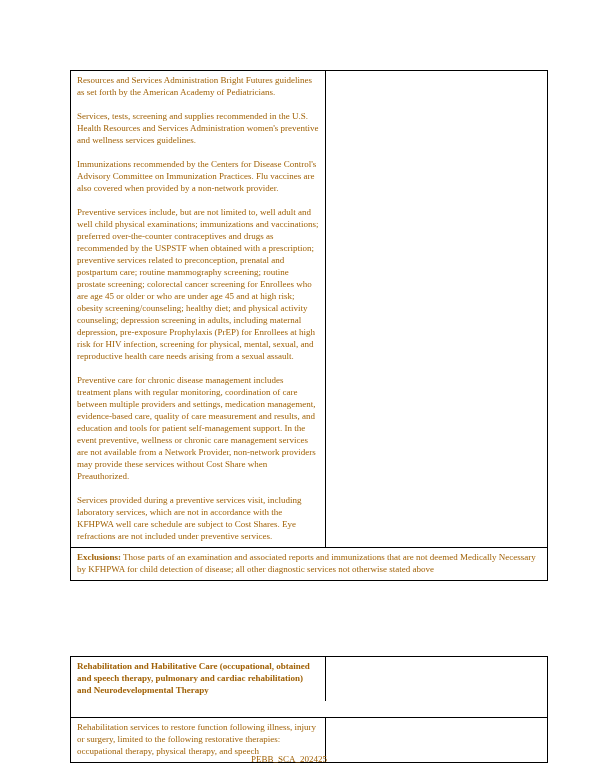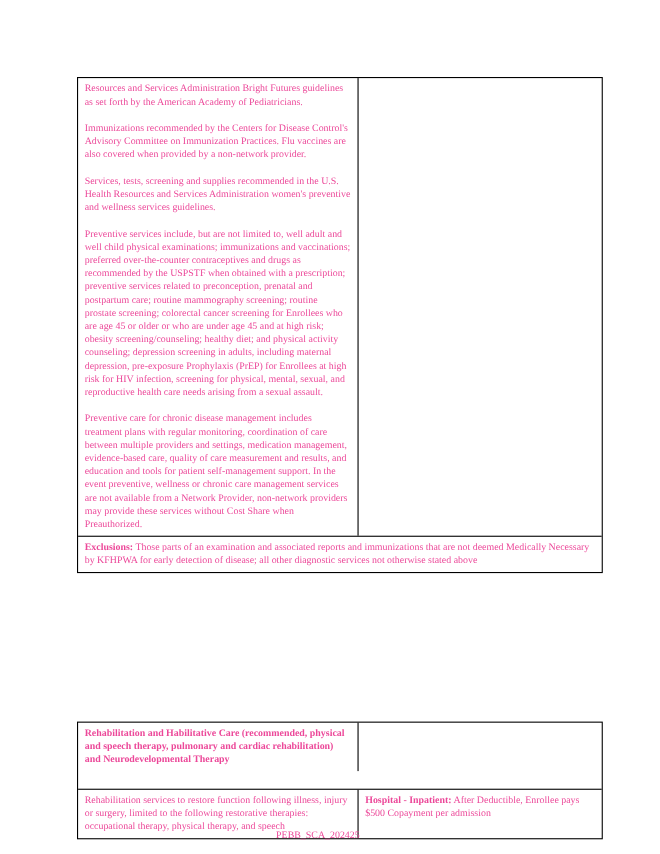--- a/index.html
+++ b/index.html
@@ -3,21 +3,21 @@
 <meta charset="utf-8">
 <style>
   * { box-sizing: border-box; }
   html, body { margin: 0; padding: 0; }
   body { background: #ffffff; }
   .page {
     position: relative;
     width: 600px;
     height: 772px;
     background: #ffffff;
-    color: #ec4899;
+    color: #a16207;
     font-family: "Liberation Serif", serif;
     overflow: hidden;
   }
   .tbl {
     position: absolute;
     left: 70px;
     width: 478px;
     border: 1px solid #000000;
     background: #ffffff;
   }
@@ -58,45 +58,43 @@
 </style>
 </head>
 <body>
 
 <div class="page">
 
   <div class="tbl tbl-1">
     <div class="row">
       <div class="cell cell-left">
         <p>Resources and Services Administration Bright Futures guidelines as set forth by the American Academy of Pediatricians.</p>
+        <p>Services, tests, screening and supplies recommended in the U.S. Health Resources and Services Administration women's preventive and wellness services guidelines.</p>
         <p>Immunizations recommended by the Centers for Disease Control's Advisory Committee on Immunization Practices. Flu vaccines are also covered when provided by a non-network provider.</p>
-        <p>Services, tests, screening and supplies recommended in the U.S. Health Resources and Services Administration women's preventive and wellness services guidelines.</p>
         <p>Preventive services include, but are not limited to, well adult and well child physical examinations; immunizations and vaccinations; preferred over-the-counter contraceptives and drugs as recommended by the USPSTF when obtained with a prescription; preventive services related to preconception, prenatal and postpartum care; routine mammography screening; routine prostate screening; colorectal cancer screening for Enrollees who are age 45 or older or who are under age 45 and at high risk; obesity screening/counseling; healthy diet; and physical activity counseling; depression screening in adults, including maternal depression, pre-exposure Prophylaxis (PrEP) for Enrollees at high risk for HIV infection, screening for physical, mental, sexual, and reproductive health care needs arising from a sexual assault.</p>
         <p>Preventive care for chronic disease management includes treatment plans with regular monitoring, coordination of care between multiple providers and settings, medication management, evidence-based care, quality of care measurement and results, and education and tools for patient self-management support. In the event preventive, wellness or chronic care management services are not available from a Network Provider, non-network providers may provide these services without Cost Share when Preauthorized.</p>
+        <p>Services provided during a preventive services visit, including laboratory services, which are not in accordance with the KFHPWA well care schedule are subject to Cost Shares. Eye refractions are not included under preventive services.</p>
       </div>
       <div class="cell cell-right"></div>
     </div>
     <div class="excl-row">
-      <span class="bold">Exclusions:</span><span> Those parts of an examination and associated reports and immunizations that are not deemed Medically Necessary by KFHPWA for early detection of disease; all other diagnostic services not otherwise stated above</span>
+      <span class="bold">Exclusions:</span><span> Those parts of an examination and associated reports and immunizations that are not deemed Medically Necessary by KFHPWA for child detection of disease; all other diagnostic services not otherwise stated above</span>
     </div>
   </div>
 
   <div class="tbl tbl-2">
     <div class="row">
       <div class="cell cell-left">
-        <p class="bold">Rehabilitation and Habilitative Care (recommended, physical and speech therapy, pulmonary and cardiac rehabilitation) and Neurodevelopmental Therapy</p>
+        <p class="bold">Rehabilitation and Habilitative Care (occupational, obtained and speech therapy, pulmonary and cardiac rehabilitation) and Neurodevelopmental Therapy</p>
       </div>
       <div class="cell cell-right"></div>
     </div>
     <div class="row">
       <div class="cell cell-left">
         <p>Rehabilitation services to restore function following illness, injury or surgery, limited to the following restorative therapies: occupational therapy, physical therapy, and speech</p>
-      </div>
-      <div class="cell cell-right">
-        <p><span class="bold">Hospital - Inpatient:</span><span> After Deductible, Enrollee pays $500 Copayment per admission</span></p>
       </div>
     </div>
   </div>
 
   <div class="footer">
     <span>PEBB_SCA_2024</span>
     <span>25</span>
   </div>
 
 </div>

